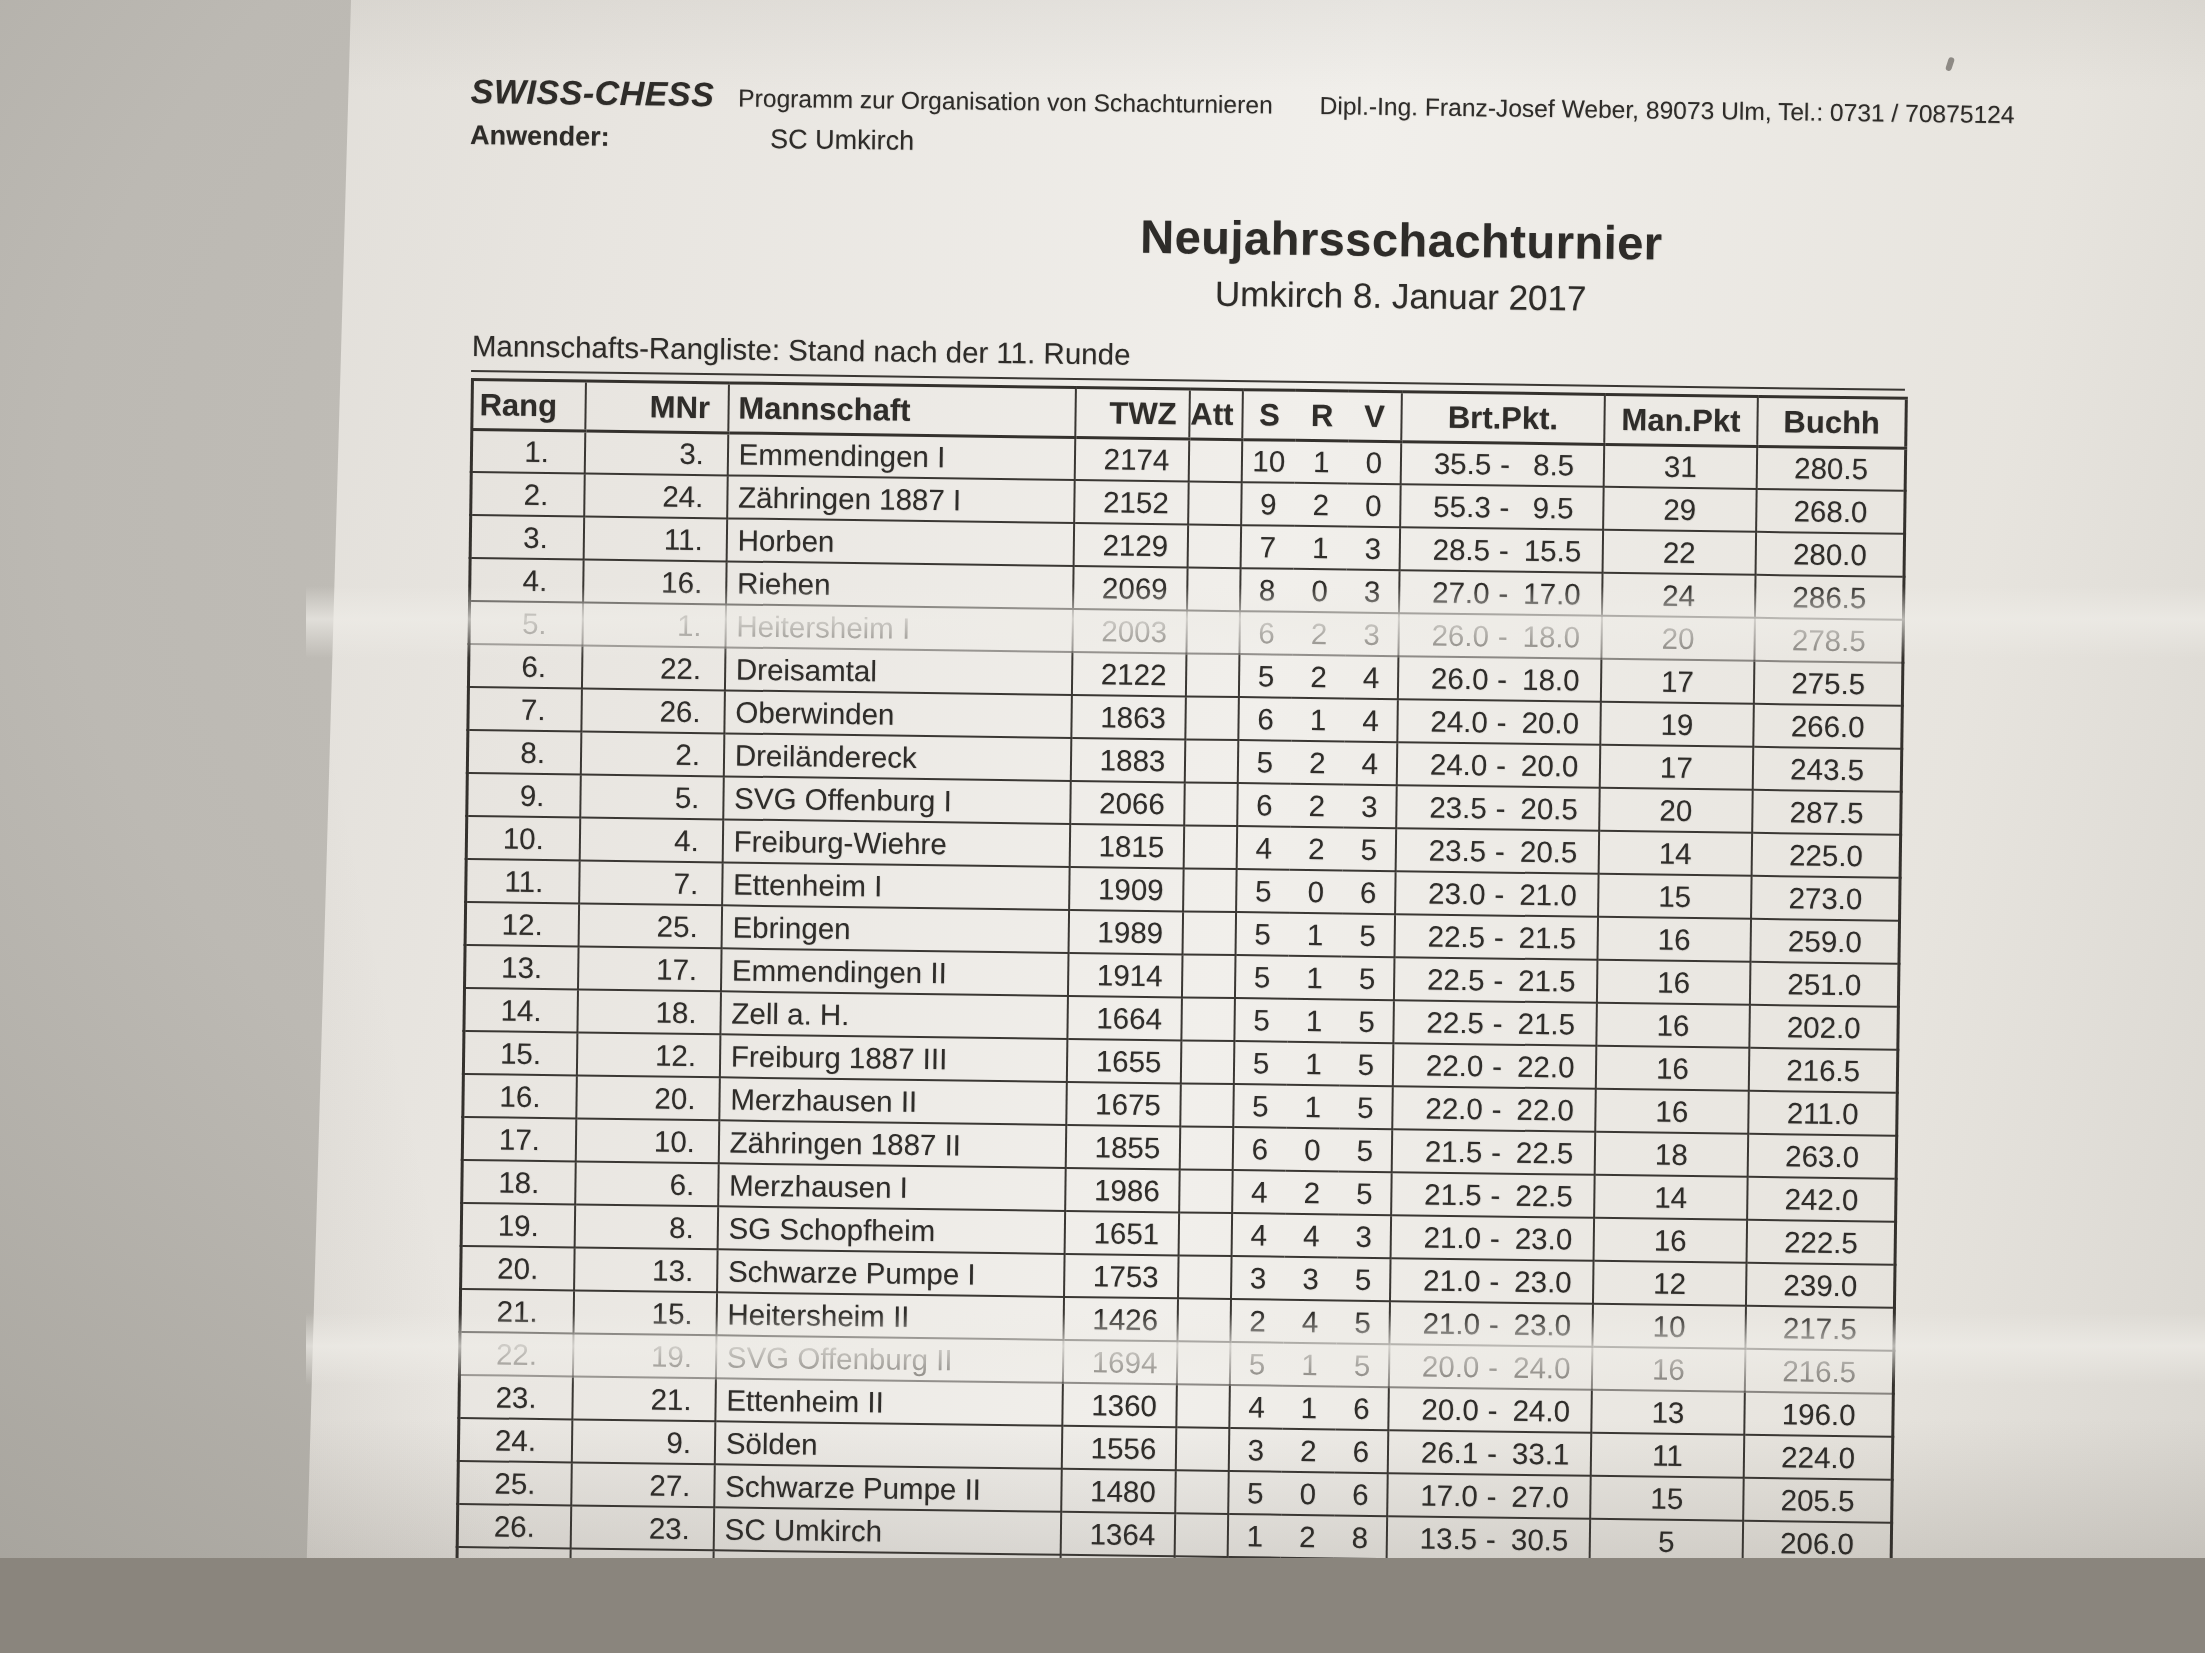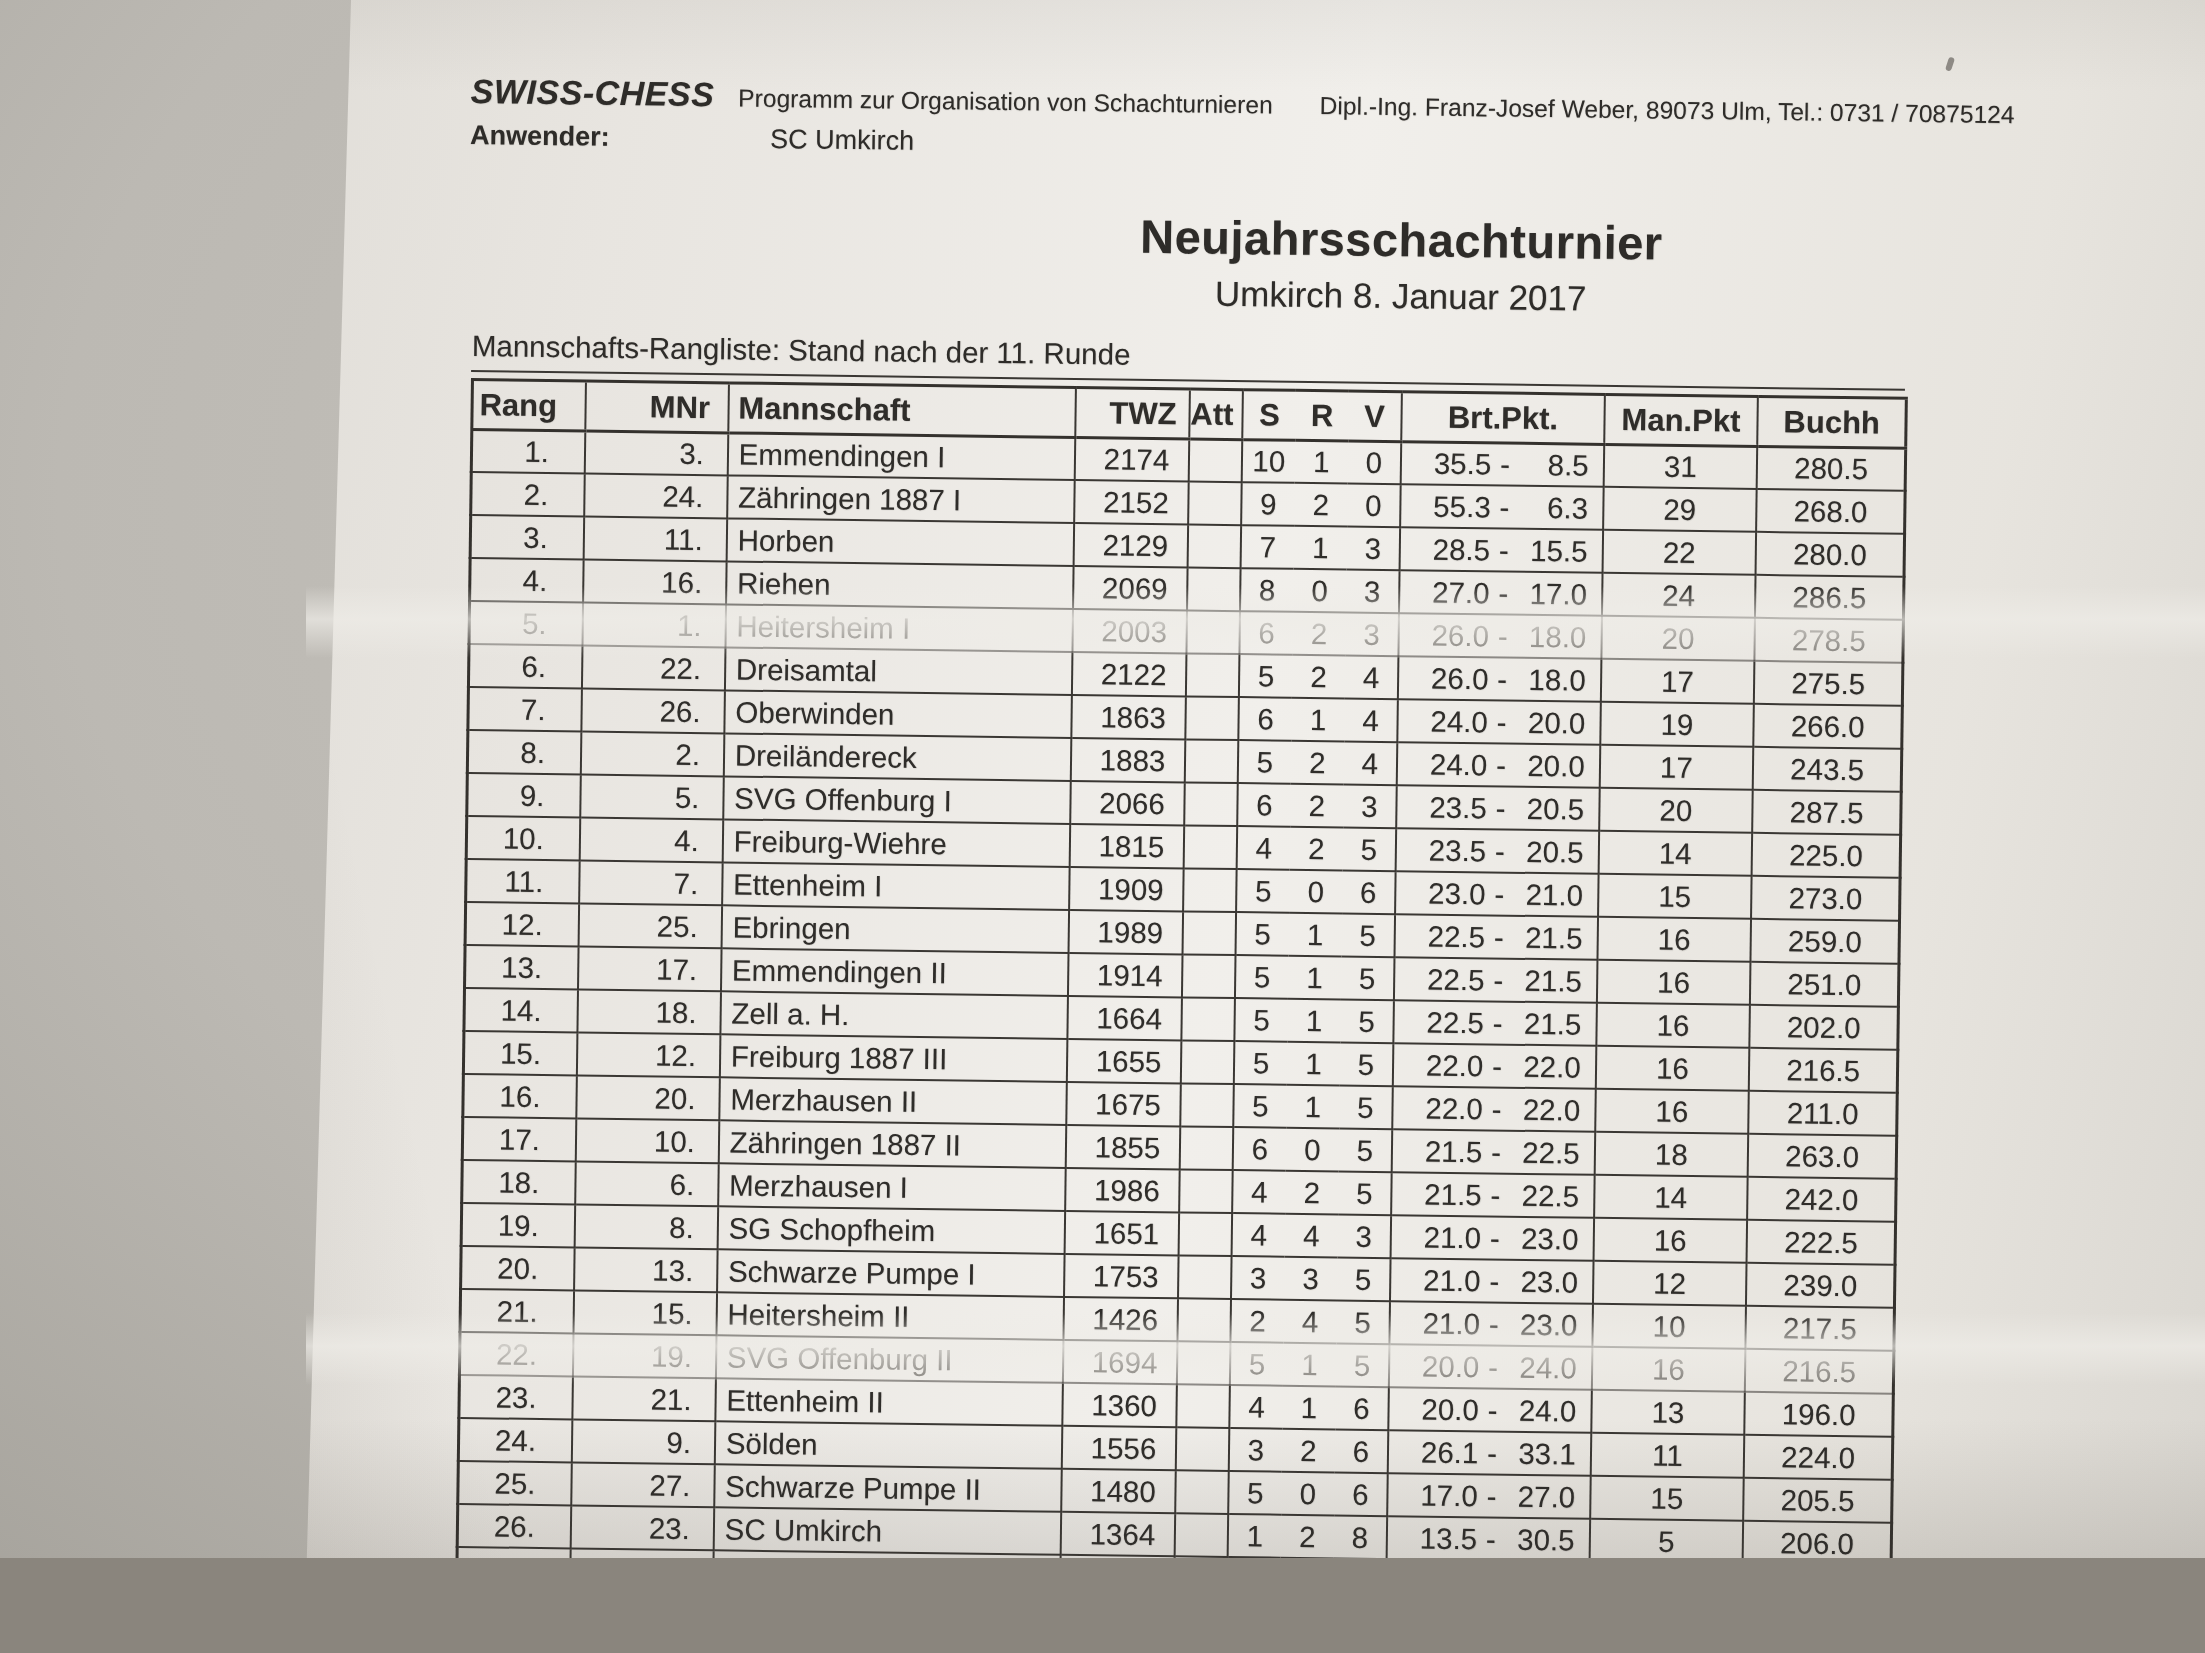--- a/index.html
+++ b/index.html
@@ -89,21 +89,21 @@
   td.c-s   { border-right:none; }
   td.c-r   { border-left:none; border-right:none; }
   td.c-v   { border-left:none; }
   th.c-s   { border-right:none; }
   th.c-r   { border-left:none; border-right:none; }
   th.c-v   { border-left:none; }
   td.c-brt { padding-right:14.2px; }
   td.c-brt .brt-wrap { display:flex; justify-content:flex-end; align-items:baseline; }
   .brt-a { min-width:83px; text-align:right; }
   .brt-dash { margin:0 8.8px; }
-  .brt-b { min-width:70px; text-align:right; }
+  .brt-b { min-width:70px; text-align:center; }
 
   th.c-rang { text-align:left;  padding-left:5.5px; }
   th.c-mnr  { text-align:right; padding-right:17.5px; }
   th.c-team { text-align:left;  padding-left:8.8px; }
   th.c-twz  { text-align:right; padding-right:12px; }
   th.c-att  { text-align:left; font-size:26px; }
   th.c-s, th.c-r, th.c-v, th.c-brt, th.c-man, th.c-buchh { text-align:center; }
 
   
   tr.faded td { color:#807d78; text-shadow:none; border-color:rgba(58,55,51,0.55); }
@@ -195,21 +195,21 @@
     <td class="c-team">Zähringen 1887 I</td>
     <td class="c-twz">2152</td>
     <td class="c-att"></td>
     <td class="c-s">9</td>
     <td class="c-r">2</td>
     <td class="c-v">0</td>
     <td class="c-brt">
       <span class="brt-wrap">
         <span class="brt-a">55.3</span>
         <span class="brt-dash">-</span>
-        <span class="brt-b">6.3</span>
+        <span class="brt-b">9.5</span>
       </span>
     </td>
     <td class="c-man">29</td>
     <td class="c-buchh">268.0</td>
   </tr>
           <tr>
     <td class="c-rang">3.</td>
     <td class="c-mnr">11.</td>
     <td class="c-team">Horben</td>
     <td class="c-twz">2129</td>

